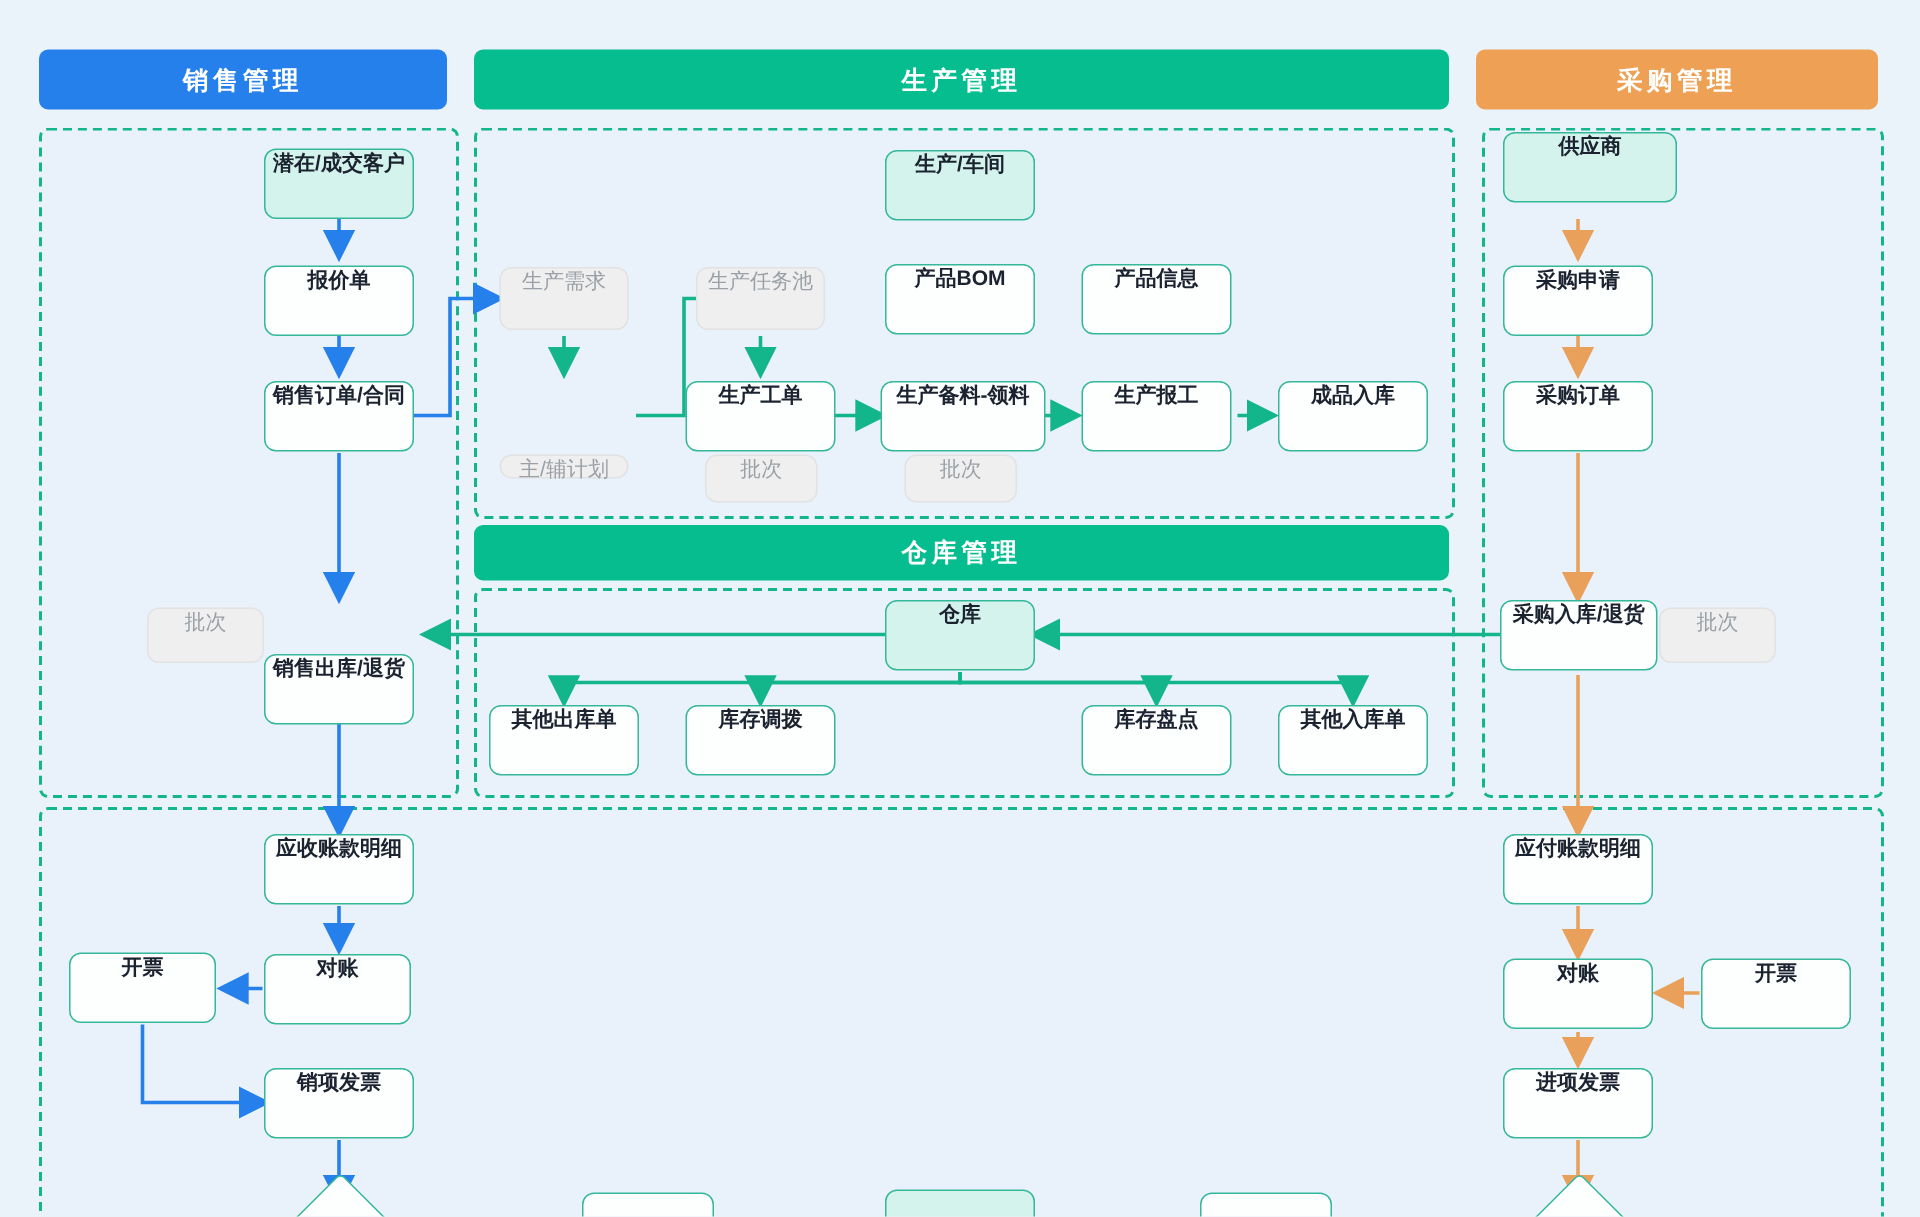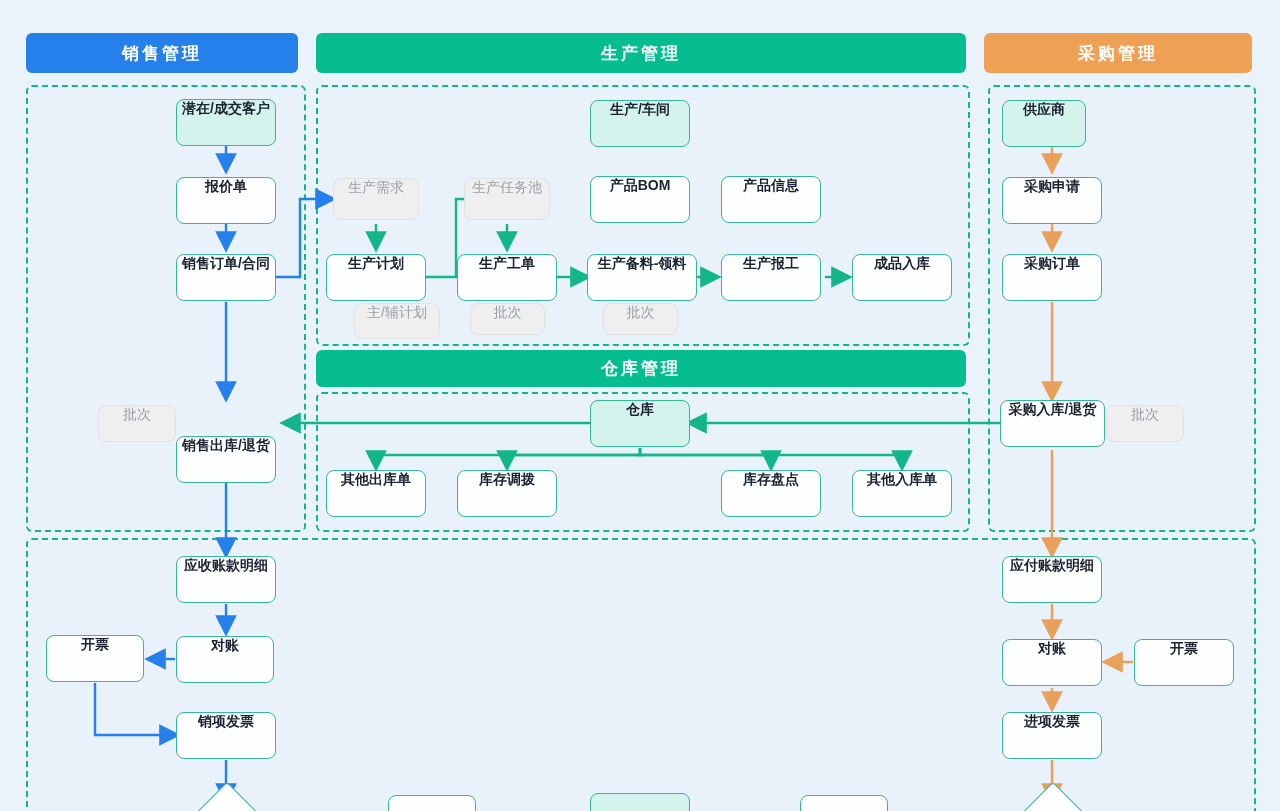--- a/index.html
+++ b/index.html
@@ -155,46 +155,43 @@
   </div>
   <div class="node muted" style="left:464px;top:178px;width:86px;height:42px;">
     <span>生产任务池</span>
   </div>
   <div class="node" style="left:590px;top:176px;width:100px;height:47px;">
     <span>产品BOM</span>
   </div>
   <div class="node" style="left:721px;top:176px;width:100px;height:47px;">
     <span>产品信息</span>
   </div>
-  <div class="node" style="left:326px;top:254px;width:100px;height:47px;">
-    <span>生产计划</span>
-  </div>
   <div class="node" style="left:457px;top:254px;width:100px;height:47px;">
     <span>生产工单</span>
   </div>
   <div class="node" style="left:587px;top:254px;width:110px;height:47px;">
     <span>生产备料-领料</span>
   </div>
   <div class="node" style="left:721px;top:254px;width:100px;height:47px;">
     <span>生产报工</span>
   </div>
   <div class="node" style="left:852px;top:254px;width:100px;height:47px;">
     <span>成品入库</span>
   </div>
-  <div class="node muted" style="left:333px;top:303px;width:86px;height:36px;margin-left:21px;">
+  <div class="node muted" style="left:333px;top:303px;width:86px;height:16px;">
     <span>主/辅计划</span>
   </div>
   <div class="node muted" style="left:470px;top:303px;width:75px;height:32px;">
     <span>批次</span>
   </div>
   <div class="node muted" style="left:603px;top:303px;width:75px;height:32px;">
     <span>批次</span>
   </div>
 
-  <div class="node accent" style="left:1002px;top:100px;width:84px;height:47px;">
+  <div class="node accent" style="left:1002px;top:88px;width:116px;height:47px;">
     <span>供应商</span>
   </div>
   <div class="node" style="left:1002px;top:177px;width:100px;height:47px;">
     <span>采购申请</span>
   </div>
   <div class="node" style="left:1002px;top:254px;width:100px;height:47px;">
     <span>采购订单</span>
   </div>
   <div class="node" style="left:1000px;top:400px;width:105px;height:47px;">
     <span>采购入库/退货</span>

